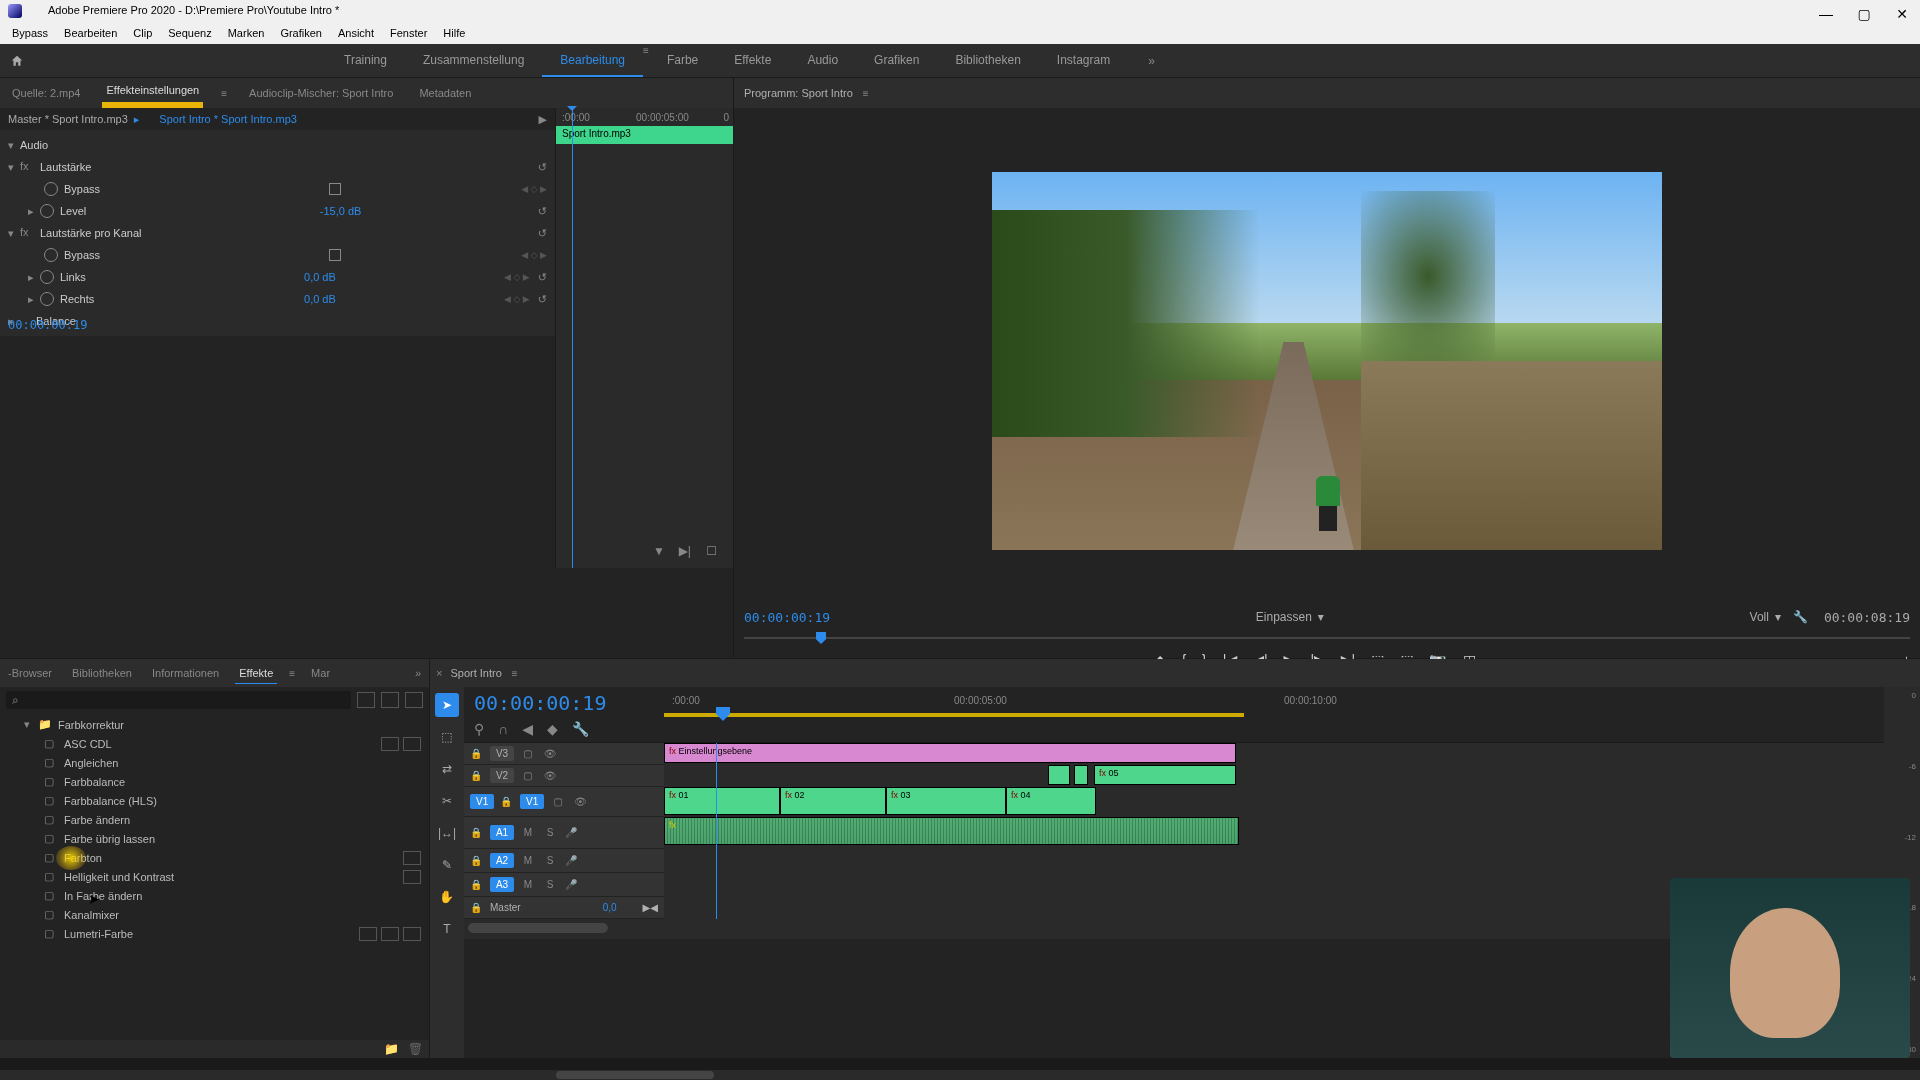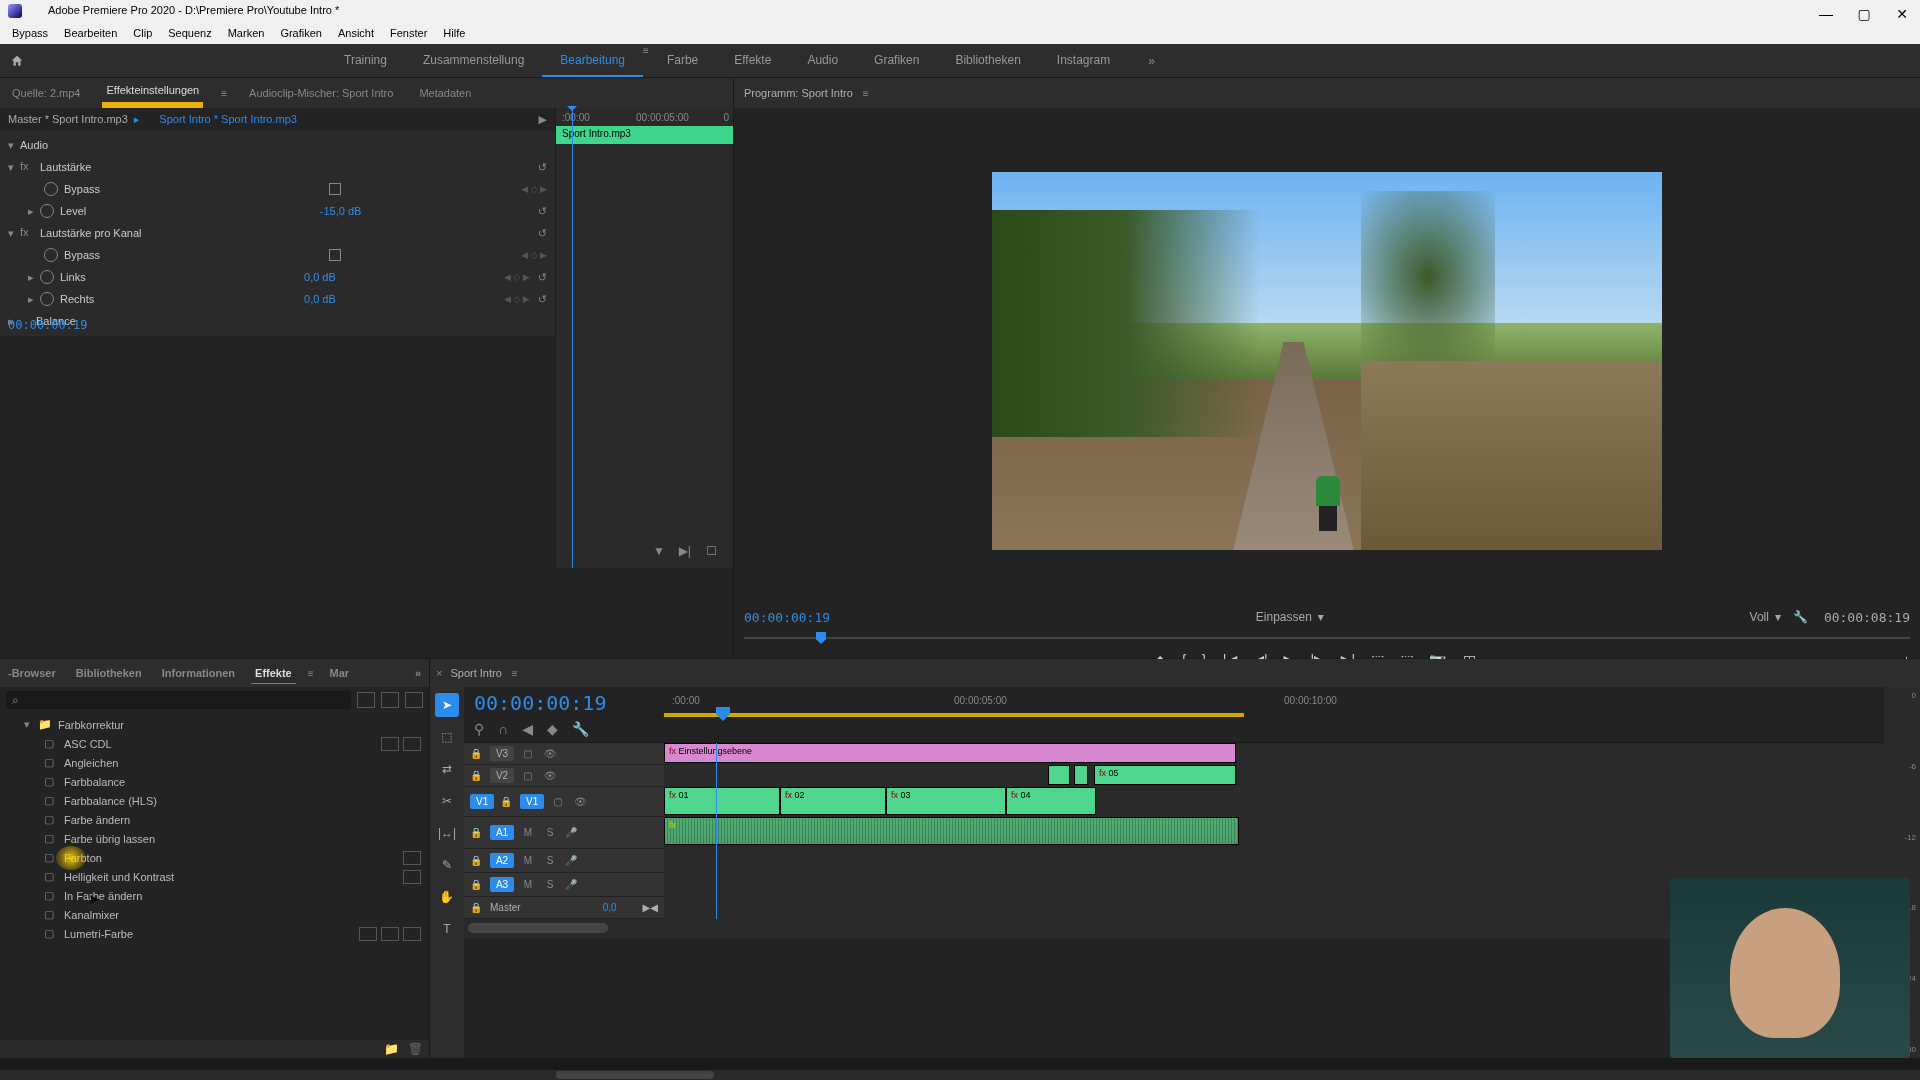--- a/index.html
+++ b/index.html
@@ -95,21 +95,21 @@
 .mini-scrubber .track { position: absolute; top: 7px; left: 0; right: 0; height: 2px; background: #444; }
 .mini-scrubber .playhead-marker { position: absolute; top: 2px; left: 72px; width: 10px; height: 12px; background: #2d8ceb; clip-path: polygon(0 0, 100% 0, 100% 60%, 50% 100%, 0 60%); }
 .transport { display: flex; align-items: center; justify-content: center; gap: 16px; height: 24px; }
 .transport .btn { color: #ccc; font-size: 14px; cursor: pointer; }
 .transport .spacer { flex: 1; }
 .transport .add-btn { color: #ccc; }
 
 
 .bottom { display: flex; height: 400px; border-top: 1px solid #1a1a1a; }
 .effects-panel { width: 430px; background: #232323; border-right: 1px solid #1a1a1a; display: flex; flex-direction: column; }
-.effects-tabs { height: 28px; background: #2d2d2d; display: flex; align-items: center; padding: 0 4px; gap: 12px; font-size: 11px; font-weight: bold; }
+.effects-tabs { height: 28px; background: #2d2d2d; display: flex; align-items: center; padding: 0 4px; gap: 12px; font-size: 11px; }
 .effects-tabs .tab { color: #888; cursor: pointer; padding: 4px 4px; }
 .effects-tabs .tab.active { color: #ddd; border-bottom: 1px solid #2d8ceb; }
 .search-row { height: 26px; display: flex; align-items: center; padding: 0 6px; gap: 6px; }
 .search-row .search-box { flex: 1; background: #1a1a1a; border: none; color: #ccc; height: 18px; padding: 0 20px; font-size: 11px; border-radius: 2px; }
 .search-row .icon { color: #888; width: 18px; height: 16px; border: 1px solid #555; display: flex; align-items: center; justify-content: center; font-size: 9px; }
 .effect-tree { flex: 1; overflow: hidden; padding: 2px 0; position: relative; }
 .tree-row { display: flex; align-items: center; height: 19px; padding: 0 8px; font-size: 11px; color: #bbb; cursor: pointer; }
 .tree-row.highlighted { position: relative; }
 .tree-row.highlighted::before { content: ''; position: absolute; left: 56px; top: -2px; width: 30px; height: 24px; background: radial-gradient(circle, rgba(255,220,0,0.9), rgba(255,200,0,0.3) 60%, transparent); border-radius: 50%; z-index: 1; }
 .tree-row .folder-arrow { width: 14px; color: #888; }

